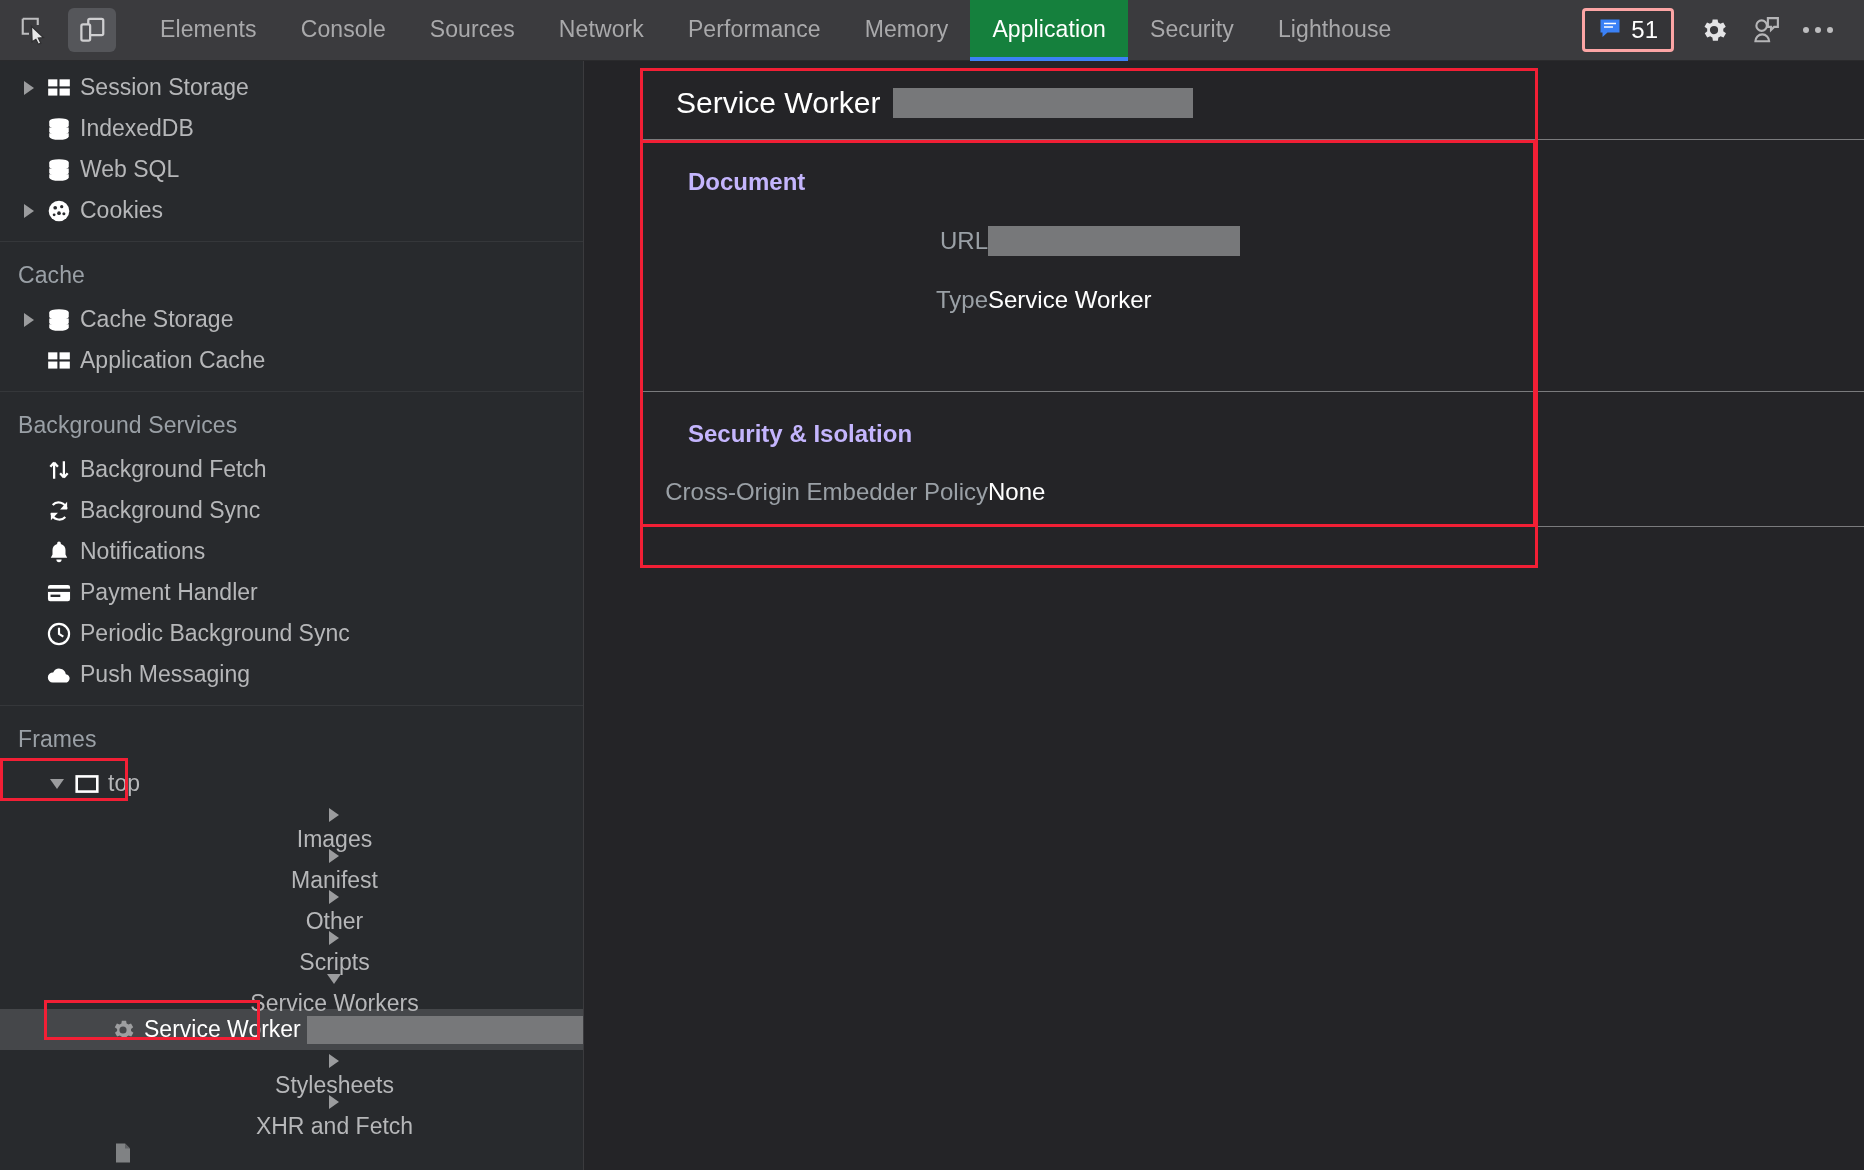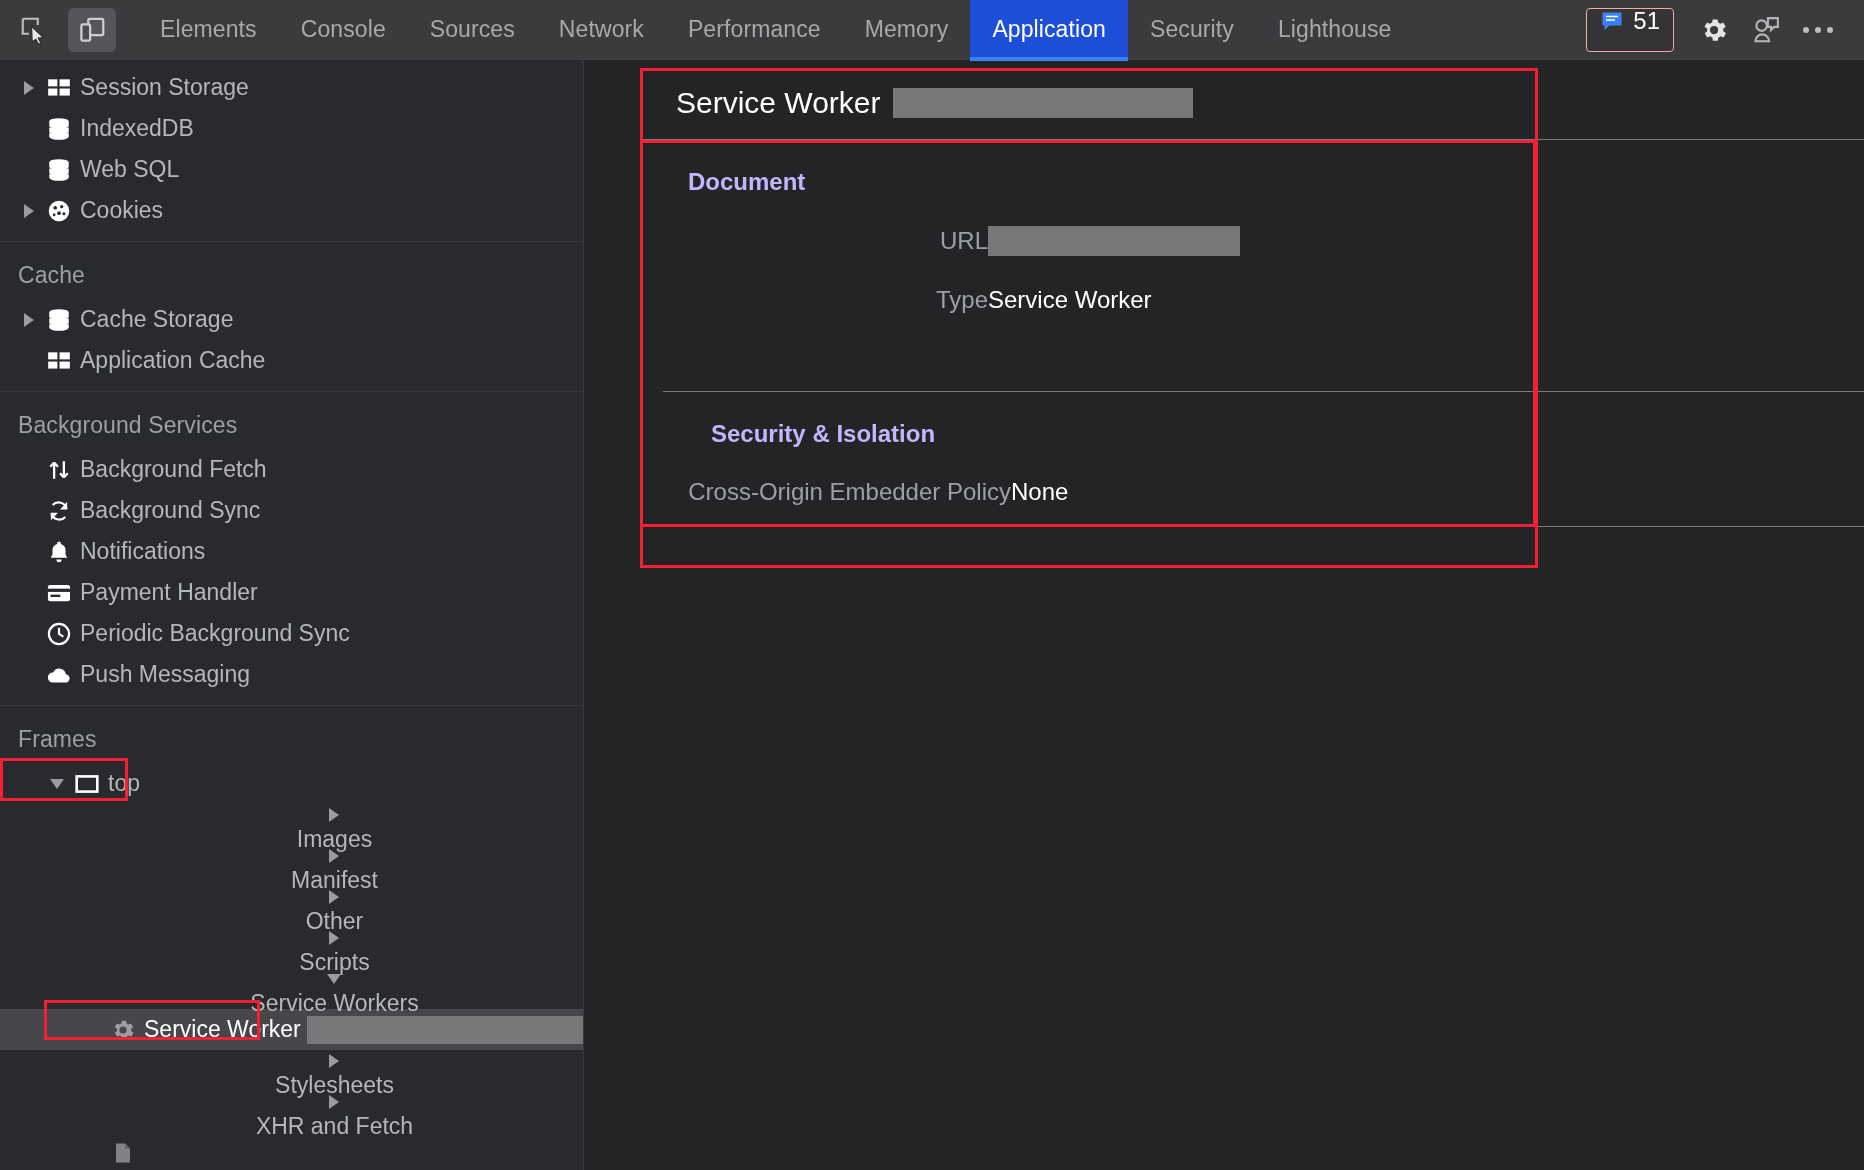--- a/index.html
+++ b/index.html
@@ -23,30 +23,30 @@
     display: flex; align-items: center; justify-content: center;
     border-radius: 6px;
   }
   .tb-icon-btn.active { background: #55565a; }
   .tab-strip { display: flex; align-items: center; margin-left: 22px; height: 61px; }
   .tab {
     position: relative; height: 61px; padding: 16px 22px;
     display: flex; align-items: flex-start; justify-content: center;
     font-size: 23px; color: #a9a9ab; letter-spacing: .1px; white-space: nowrap;
   }
-  .tab.active { color: #ffffff; background: #1d4ed8; }
+  .tab.active { color: #ffffff; background: #15803d; }
   .tab.active::after {
     content: ""; position: absolute; left: 0; right: 0; bottom: 0;
     height: 4px; background: #3b81f6;
   }
   .tb-right { margin-left: auto; display: flex; align-items: center; padding-right: 20px; }
   .issues-badge {
-    display: flex; align-items: flex-start; gap: 9px;
+    display: flex; align-items: center; gap: 9px;
     height: 44px; padding: 0 13px; margin-right: 14px;
-    border: 1px solid #fca5a5; border-radius: 4px; background: #343437;
+    border: 3px solid #fca5a5; border-radius: 4px; background: #343437;
   }
   .issues-badge .count { font-size: 24px; color: #ffffff; line-height: 1; }
   .tb-right .gear, .tb-right .feedback, .tb-right .dots {
     width: 52px; height: 44px; display: flex; align-items: center; justify-content: center;
   }
   .dots span {
     width: 6px; height: 6px; border-radius: 50%; background: #bdbdbf; display: inline-block; margin: 0 3px;
   }
 
   
@@ -467,21 +467,21 @@
       <div class="kv-row">
         <div class="kv-key">URL</div>
         <div class="kv-val-redact"></div>
       </div>
       <div class="kv-row">
         <div class="kv-key">Type</div>
         <div class="kv-val">Service Worker</div>
       </div>
     </div>
 
-    <div class="section" style="top:330px;height:135px;margin-left:23px;">
+    <div class="section" style="top:330px;height:135px;">
       <div class="section-title">Security &amp; Isolation</div>
       <div class="kv-row">
         <div class="kv-key">Cross-Origin Embedder Policy</div>
         <div class="kv-val">None</div>
       </div>
     </div>
 
     <div class="section" style="top:465px;height:100px;"></div>
   </div>
 

